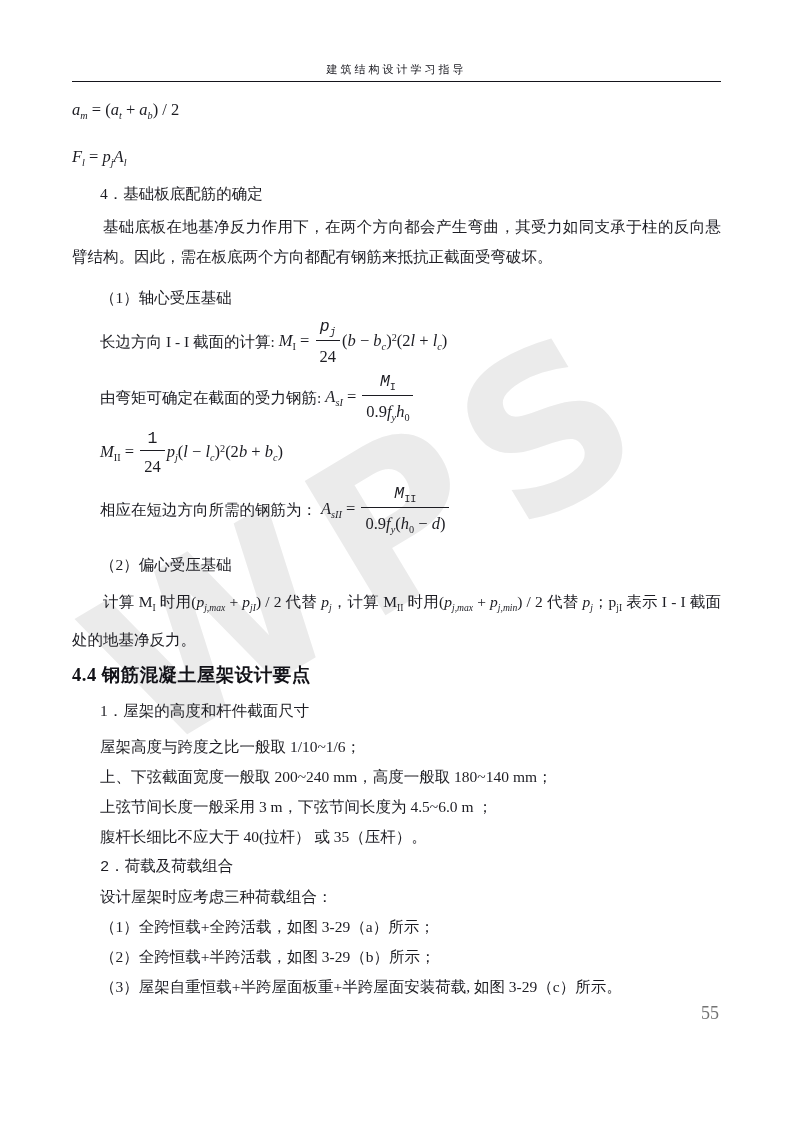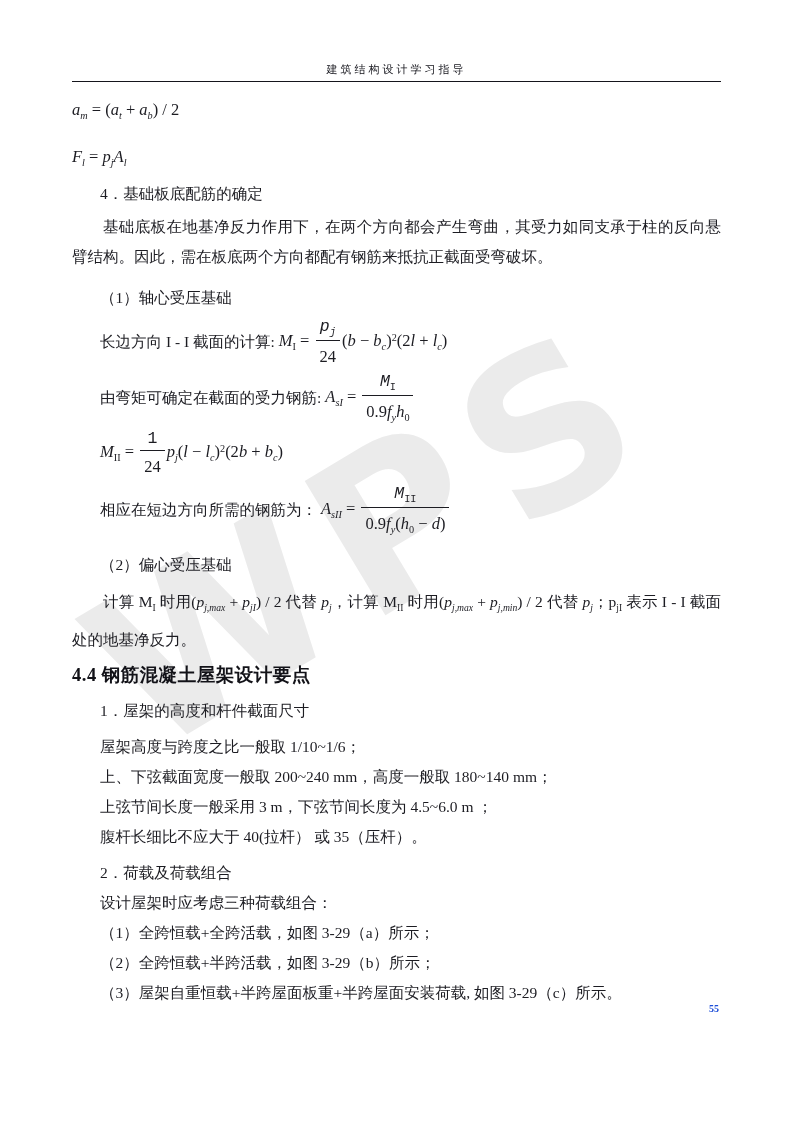--- a/index.html
+++ b/index.html
@@ -43,21 +43,21 @@
   .fr-den{display:block;border-top:1px solid #1c1c22;padding:7px 4px 0;}
   
   .watermark{
     position:absolute;left:40px;top:430px;width:660px;z-index:0;
     font-family:"DejaVu Sans","Liberation Sans",sans-serif;
     font-weight:bold;font-size:215px;letter-spacing:18px;text-align:center;
     transform:rotate(-31deg);transform-origin:center center;
     user-select:none;line-height:1;
   }
   
-  .page-number{position:absolute;right:74px;top:1003px;font-size:10px;color:#1d4ed8;z-index:1;font-weight:bold;}
+  .page-number{position:absolute;right:74px;top:1003px;font-size:18px;color:#737373;z-index:1;}
 </style>
 </head>
 <body>
 
 <div class="watermark" style="color: rgb(235, 235, 235);">WPS</div>
 
 <div class="page">
 
   <div class="header">建筑结构设计学习指导</div>
   <hr class="header-rule">
@@ -96,21 +96,21 @@
 
   <div class="heading">4.4 钢筋混凝土屋架设计要点</div>
 
   <div class="item" style="margin-top:12px;">1．屋架的高度和杆件截面尺寸</div>
 
   <div class="line line-first">屋架高度与跨度之比一般取 1/10~1/6；</div>
   <div class="line">上、下弦截面宽度一般取 200~240 mm，高度一般取 180~140 mm；</div>
   <div class="line">上弦节间长度一般采用 3 m，下弦节间长度为 4.5~6.0 m ；</div>
   <div class="line">腹杆长细比不应大于 40(拉杆） 或 35（压杆）。</div>
 
-  <div class="item" style="margin-top:12px;">2．荷载及荷载组合</div>
+  <div class="item" style="margin-top:6px;font-family:Liberation Mono, monospace;">2．荷载及荷载组合</div>
 
   <div class="line">设计屋架时应考虑三种荷载组合：</div>
   <div class="line">（1）全跨恒载+全跨活载，如图 3-29（a）所示；</div>
   <div class="line">（2）全跨恒载+半跨活载，如图 3-29（b）所示；</div>
   <div class="line">（3）屋架自重恒载+半跨屋面板重+半跨屋面安装荷载, 如图 3-29（c）所示。</div>
 
 </div>
 
 <div class="page-number">55</div>
 

